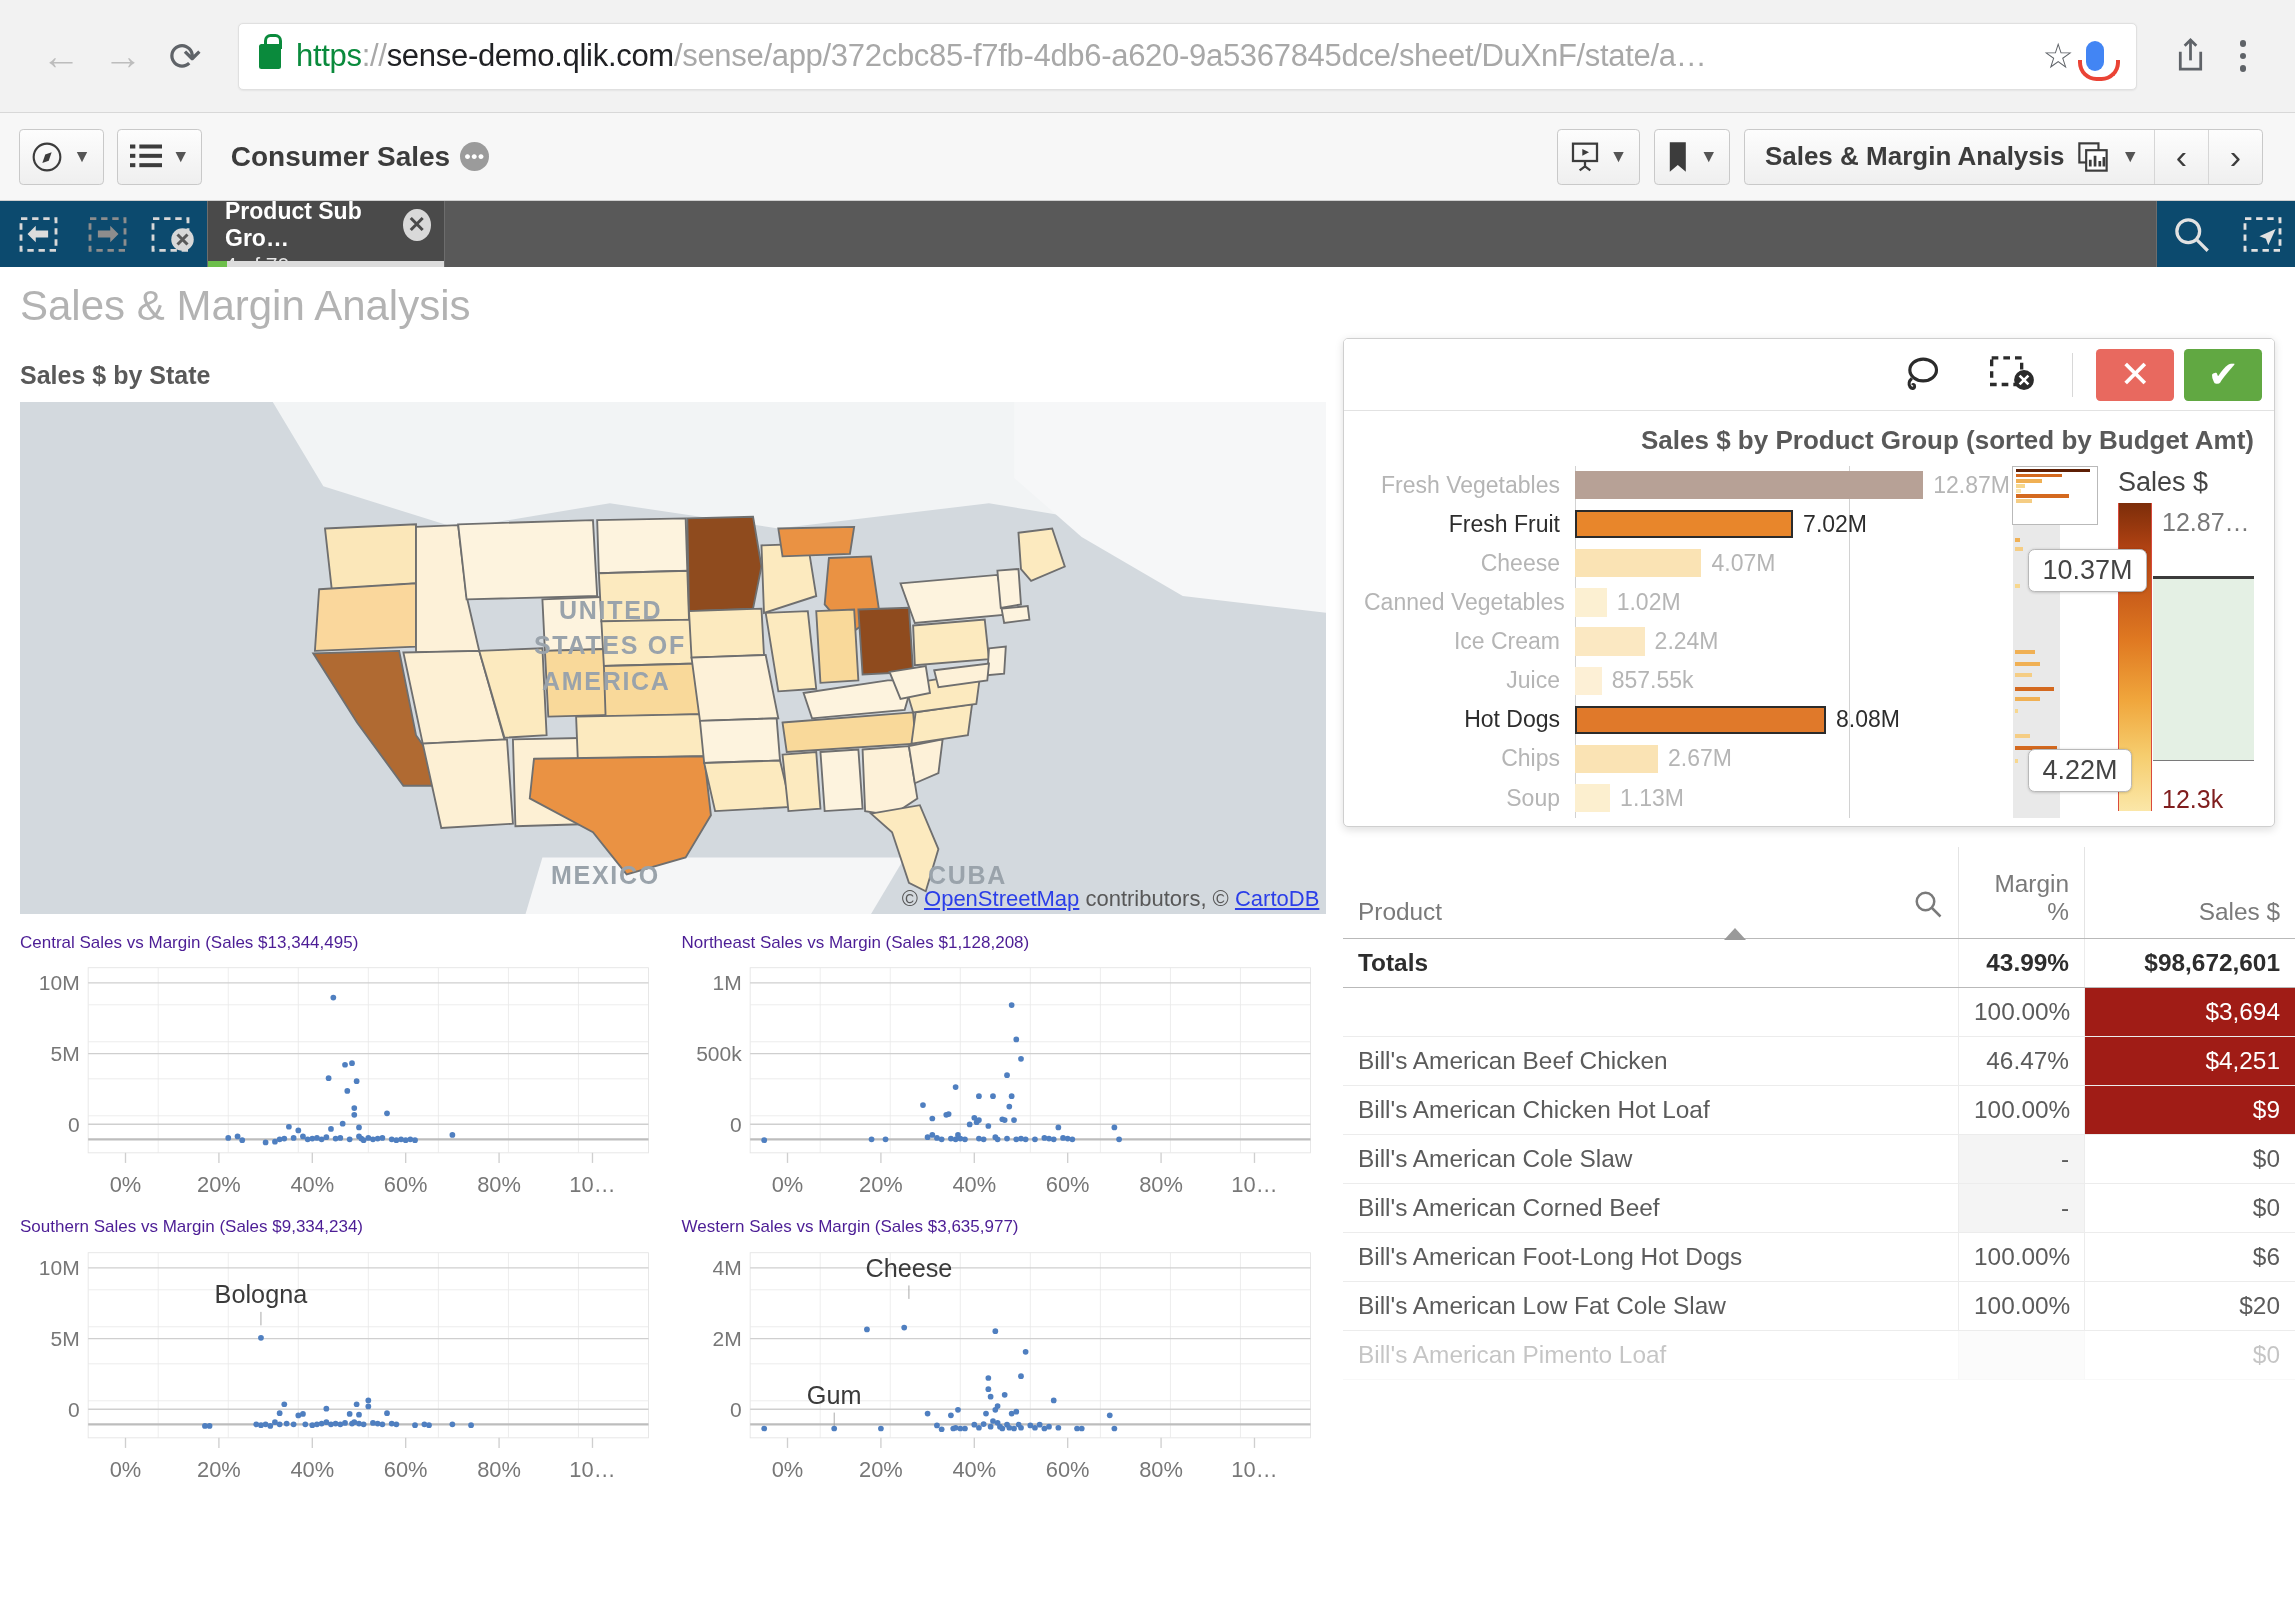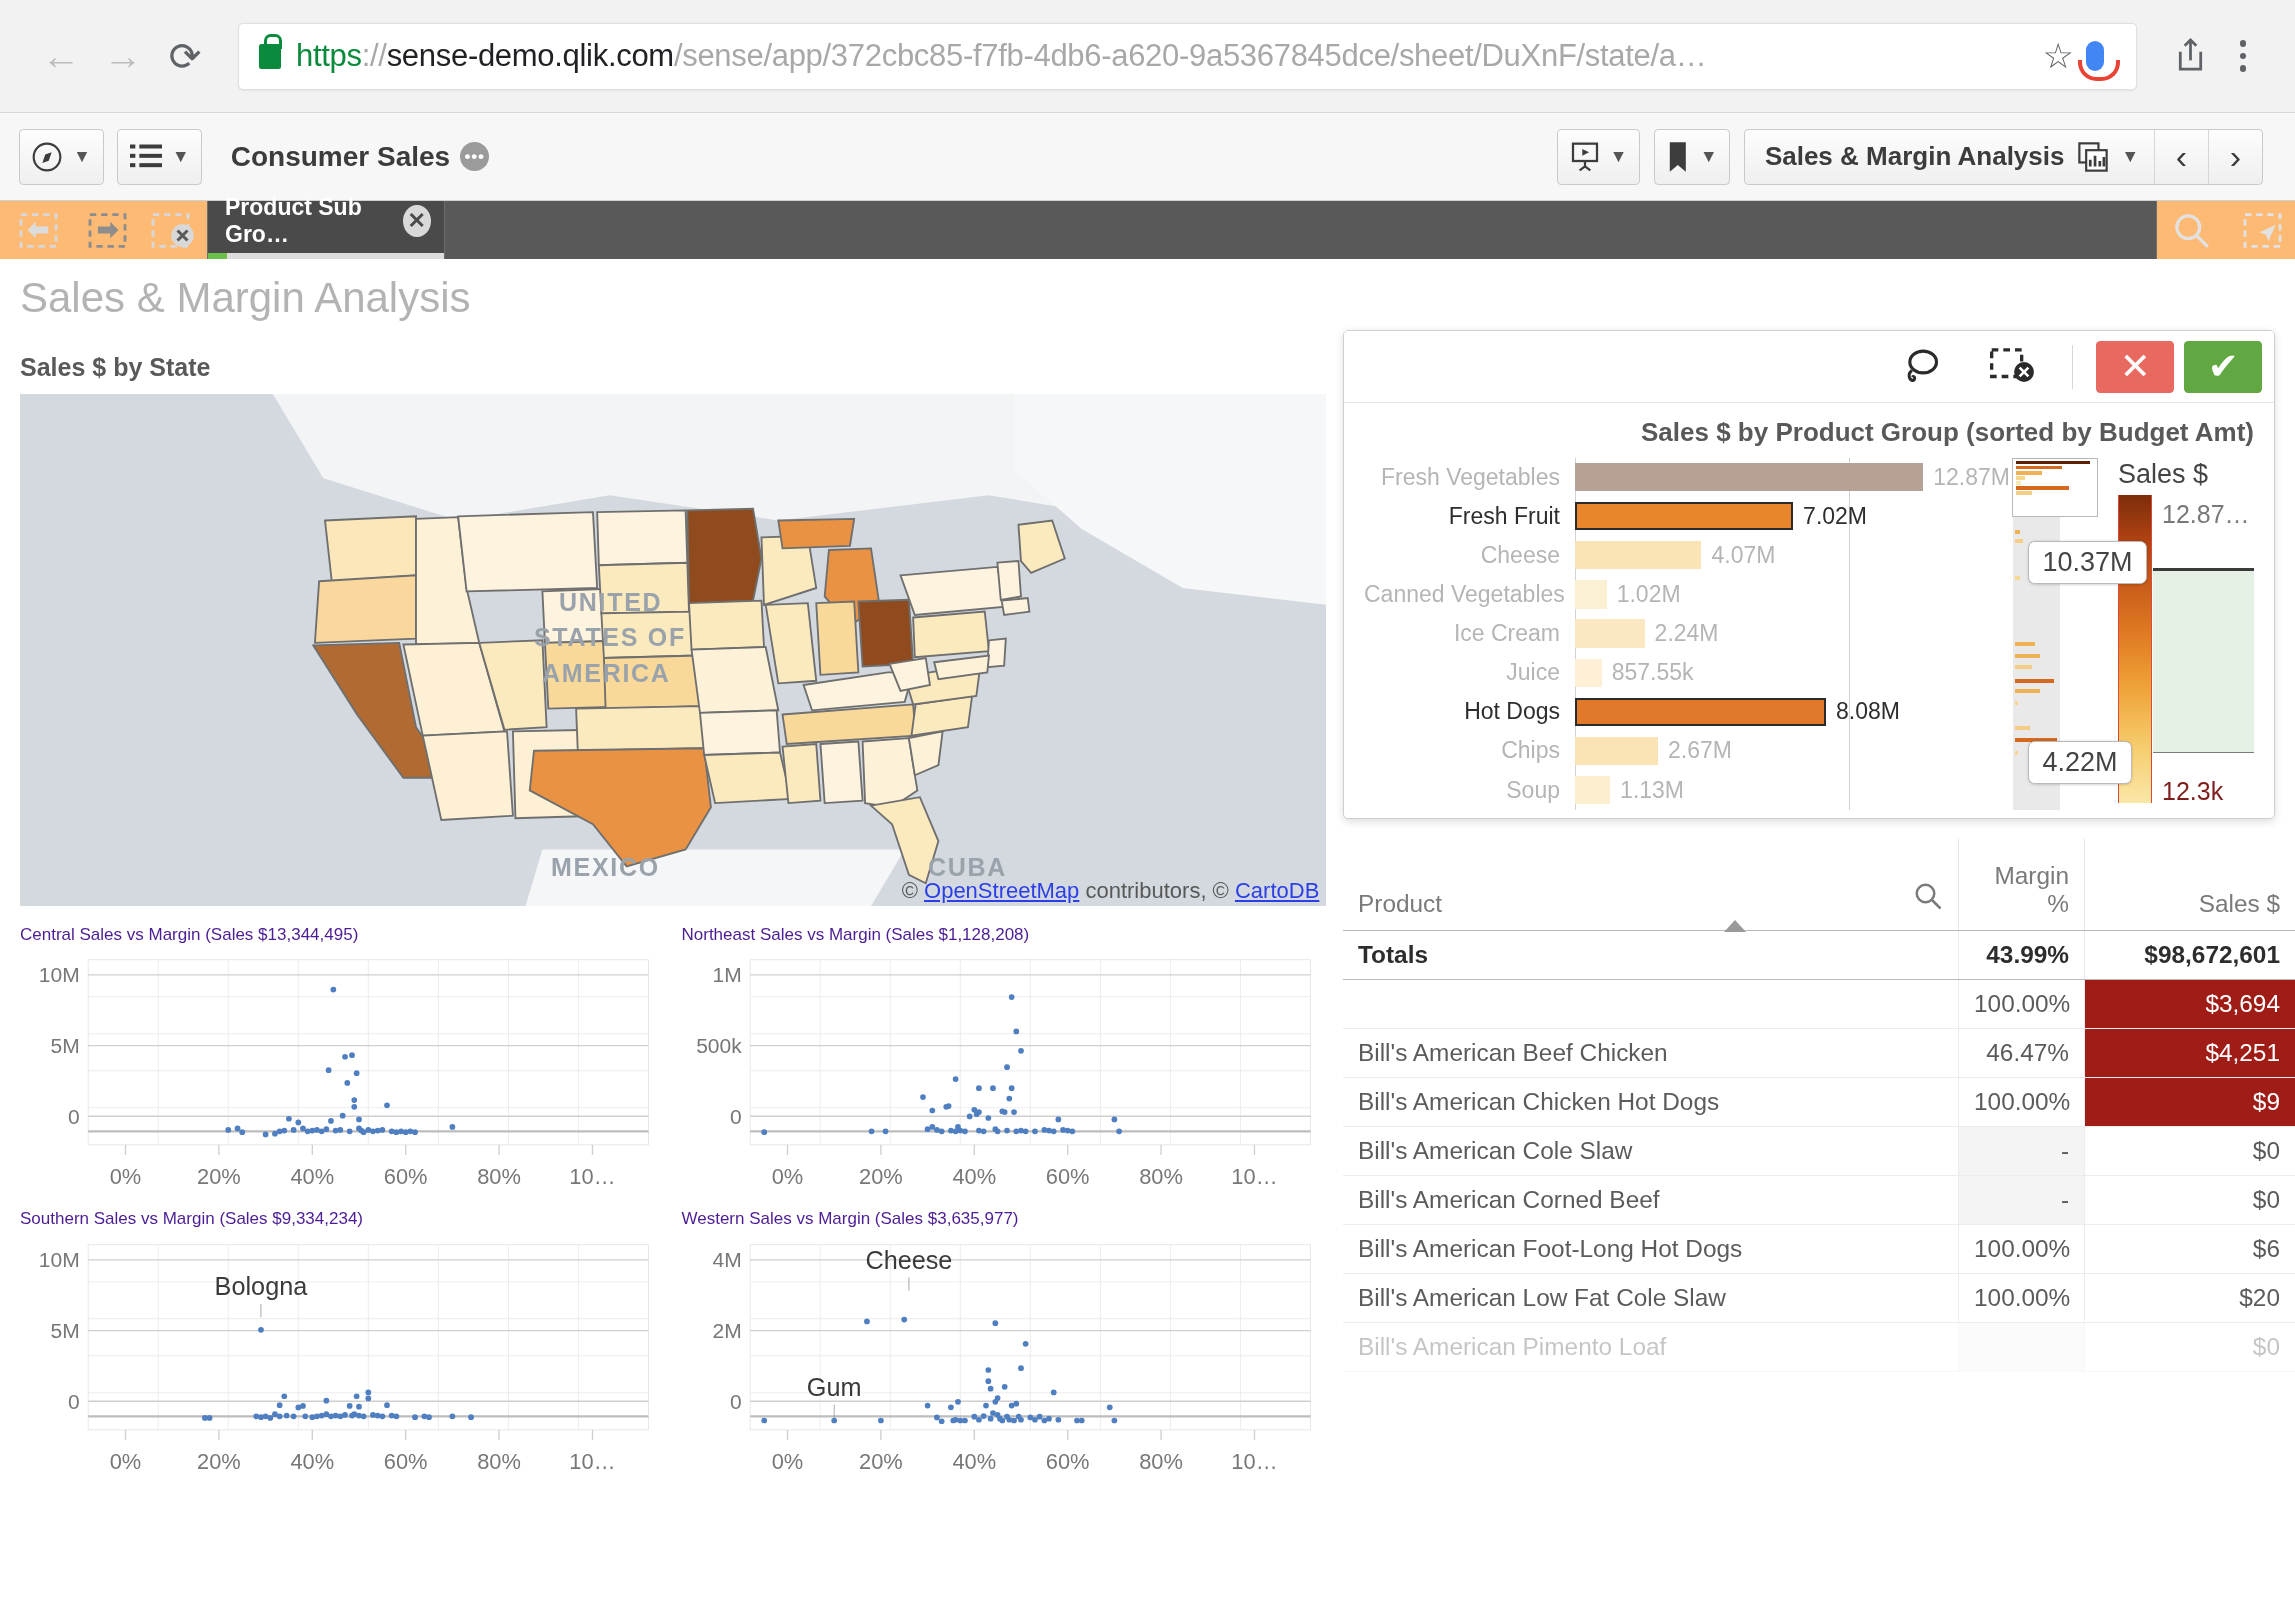--- a/index.html
+++ b/index.html
@@ -143,22 +143,22 @@
   }
   .sheet-arrow {
     width: 54px; height: 100%;
     display: flex; align-items: center; justify-content: center;
     border-left: 0.8px solid #d6d6d6;
     font-size: 34px; color: #3c3c3c;
   }
 
   
   .sel-bar {
-    height: 58px;
-    background: #fdba74;
+    height: 66px;
+    background: #0c4a6e;
     display: flex;
     align-items: stretch;
     color: #e0e0e0;
   }
   .sel-icon-btn {
     width: 69px;
     display: flex; align-items: center; justify-content: center;
     flex: none;
   }
   .sel-chip {
@@ -1130,21 +1130,21 @@
           <div class="td c-product"></div>
           <div class="td c-margin">100.00%</div>
           <div class="td c-sales hl">$3,694</div>
         </div>
         <div class="tr">
           <div class="td c-product">Bill's American Beef Chicken</div>
           <div class="td c-margin">46.47%</div>
           <div class="td c-sales hl">$4,251</div>
         </div>
         <div class="tr">
-          <div class="td c-product">Bill's American Chicken Hot Dogs</div>
+          <div class="td c-product">Bill's American Chicken Hot Loaf</div>
           <div class="td c-margin">100.00%</div>
           <div class="td c-sales hl">$9</div>
         </div>
         <div class="tr">
           <div class="td c-product">Bill's American Cole Slaw</div>
           <div class="td c-margin grayed">-</div>
           <div class="td c-sales">$0</div>
         </div>
         <div class="tr">
           <div class="td c-product">Bill's American Corned Beef</div>

